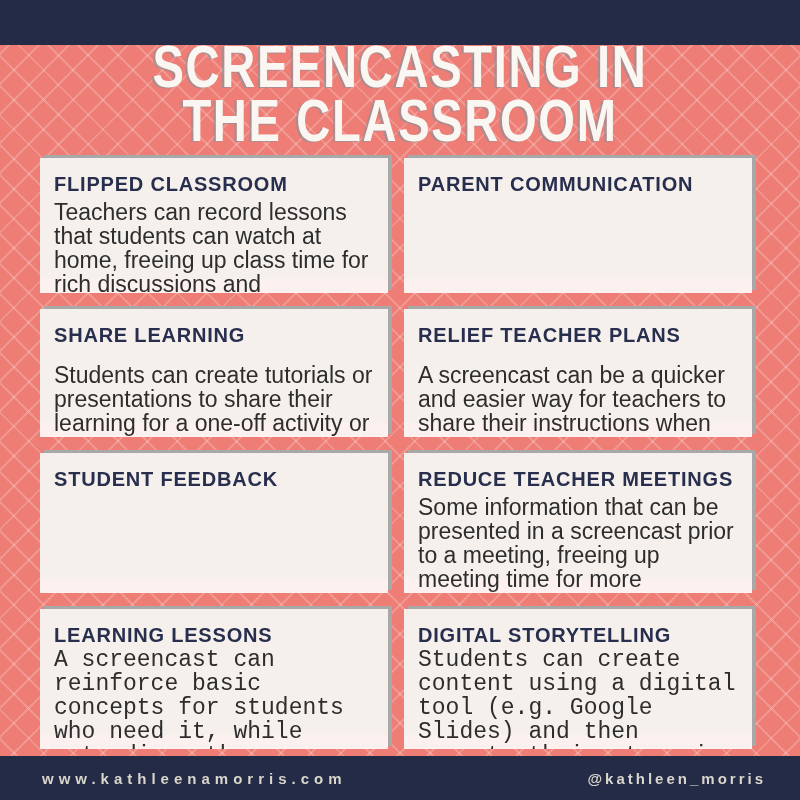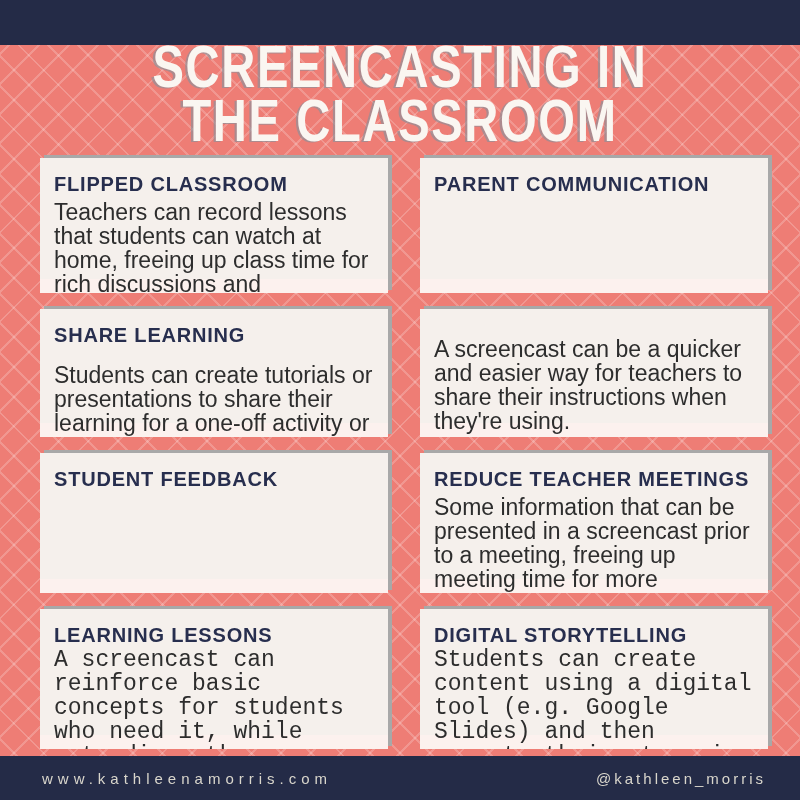--- a/index.html
+++ b/index.html
@@ -54,20 +54,21 @@
   .grid {
     position: absolute;
     top: 158px;
     left: 40px;
     width: 728px;
     display: grid;
     grid-template-columns: 348px 348px;
     grid-template-rows: 135px 128px 140px 140px;
     column-gap: 32px;
     row-gap: 16px;
+    gap: 16px;
   }
 
   .card {
     background:
       linear-gradient(to bottom,
         #f5f0ec 0,
         #f5f0ec calc(100% - 14px),
         #fcf1ee calc(100% - 14px),
         #fcf1ee 100%);
     box-shadow: 4px -3px 0 0 #a8a8a8;
@@ -95,20 +96,21 @@
 
   .footer-text {
     position: absolute;
     top: 756px;
     height: 44px;
     display: flex;
     align-items: center;
     color: #d9d6cc;
     font-size: 15px;
     letter-spacing: 5px;
+    font-weight: bold;
   }
   .footer-text.left  { left: 42px; }
   .footer-text.right { right: 34px; letter-spacing: 3px; }
 </style>
 </head>
 <body>
 
 <div class="poster">
 
   <div class="bar top"></div>
@@ -128,20 +130,21 @@
     <article class="card">
       <h2>PARENT COMMUNICATION</h2>
     </article>
 
     <article class="card gap">
       <h2>SHARE LEARNING</h2>
       <p>Students can create tutorials or presentations to share their learning for a one-off activity or a major project.</p>
     </article>
 
     <article class="card gap">
+      <h2>RELIEF TEACHER PLANS</h2>
       <p>A screencast can be a quicker and easier way for teachers to share their instructions when they're using.</p>
     </article>
 
     <article class="card">
       <h2>STUDENT FEEDBACK</h2>
     </article>
 
     <article class="card">
       <h2>REDUCE TEACHER MEETINGS</h2>
       <p>Some information that can be presented in a screencast prior to a meeting, freeing up meeting time for more important discussions.</p>

